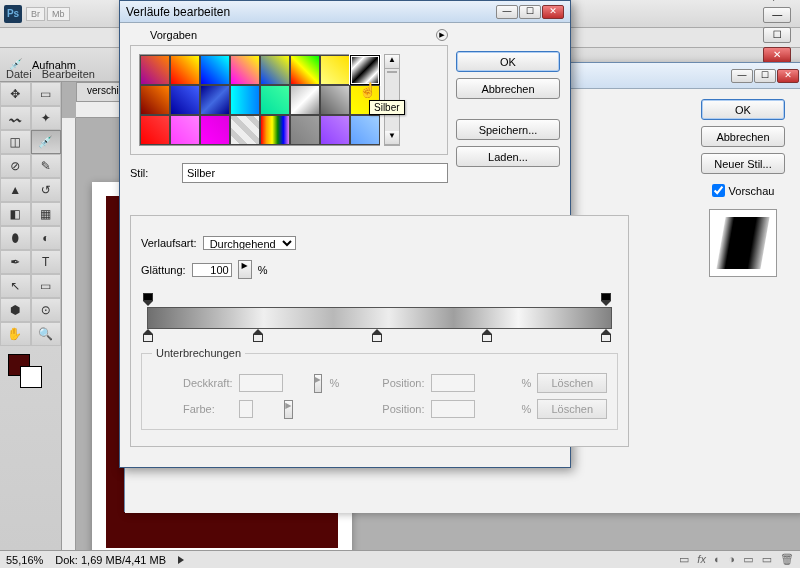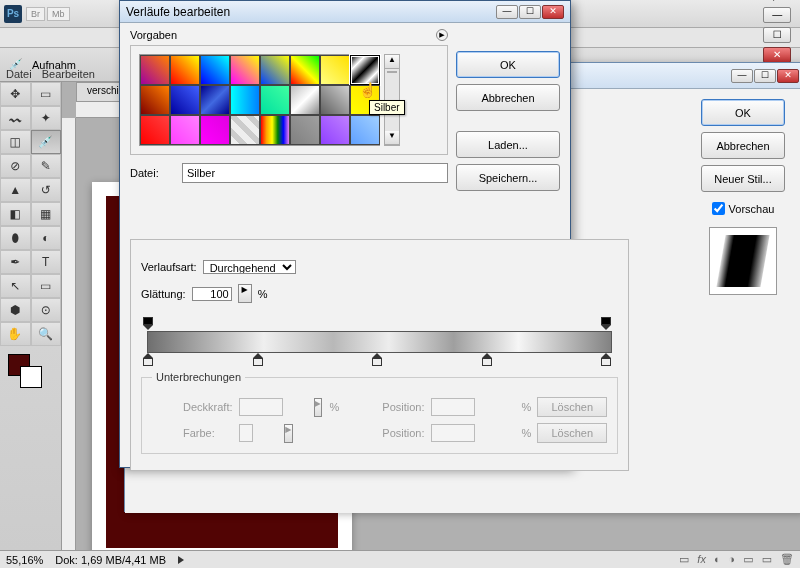--- a/index.html
+++ b/index.html
@@ -39,38 +39,38 @@
 .statusbar { position:absolute; bottom:0; left:0; right:0; height:18px; background:#e4e4e4; border-top:1px solid #999; display:flex; align-items:center; font-size:10px; padding:0 6px; gap:12px;}
 .status-icons { margin-left:auto; display:flex; gap:8px; color:#666;}
 
 
 .ls-dialog { position:absolute; top: 62px; left: 124px; width: 680px; height: 450px; background: #efefef; border:1px solid #6b8aad; box-shadow: 2px 2px 8px rgba(0,0,0,.3);}
 .ls-title { height: 26px; background: linear-gradient(#eaf2fb,#cfdff1); border-bottom:1px solid #9ab; display:flex; align-items:center; justify-content:flex-end; padding:0 4px;}
 .ls-body { height: 424px; background:#f2f2f2; display:flex; }
 .ls-panel-r { width: 120px; margin-left:auto; padding:10px 10px; display:flex; flex-direction:column; gap:6px; align-items:center;}
 .winbtn-sm { display:inline-flex; width:22px; height:14px; border:1px solid #888; background:linear-gradient(#fafafa,#ddd); align-items:center; justify-content:center; font-size:9px; line-height:1; border-radius:2px; margin-left:1px;}
 .winbtn-sm.red { background:linear-gradient(#f08080,#c03030); color:#fff; border-color:#803030;}
-.btn { display:inline-flex; min-width:84px; height:27px; align-items:center; justify-content:center; background:linear-gradient(#fdfdfd,#e3e3e3); border:1px solid #8a8a8a; border-radius:3px; font-size:11px; padding:0 10px;}
+.btn { display:inline-flex; min-width:84px; height:21px; align-items:center; justify-content:center; background:linear-gradient(#fdfdfd,#e3e3e3); border:1px solid #8a8a8a; border-radius:3px; font-size:11px; padding:0 10px;}
 .btn.primary { border:1px solid #3a78c3; box-shadow: inset 0 0 0 1px #aecdf2;}
 .chk { display:flex; align-items:center; gap:4px; margin-top:4px;}
 .preview { width:68px; height:68px; background:#fff; border:1px solid #999; margin-top:6px; display:flex; align-items:center; justify-content:center;}
 .preview .shape { width:44px; height:52px; background: linear-gradient(90deg,#ddd 0%, #000 20%, #000 70%, #ccc 100%); transform: skewX(-10deg);}
 .footer-btn { position:absolute; bottom:10px; left: 460px;}
 
 
 .ge-dialog { position:absolute; top: 0px; left: 119px; width: 452px; height: 468px; background:#f2f2f2; border:1px solid #385a82; box-shadow: 3px 3px 10px rgba(0,0,0,.4); z-index: 10;}
 .ge-title { height: 22px; background: linear-gradient(#e9f1fa,#c8dbf0); display:flex; align-items:center; padding: 0 6px; border-bottom:1px solid #9ab;}
 .ge-title .t { font-size:12px; flex:1;}
 .ge-body { padding: 6px 10px 10px; position:relative; height: 440px;}
 .ge-row { display:flex; gap:8px;}
 .ge-main { flex:1;}
 .ge-side { width: 104px; display:flex; flex-direction:column; gap:6px; margin-top: 22px;}
 fieldset { border:1px solid #bbb; padding: 10px 10px 10px; margin: 2px 0 6px; background:#f2f2f2;}
 legend { padding: 0 4px; color:#333;}
-.presets-head { display:flex; justify-content:space-between; align-items:center; margin-bottom:4px;}
+.presets-head { display:flex; justify-content:space-between; align-items:center; margin-bottom:4px;margin-left:20px;}
 .presets-grid-wrap { display:flex; gap:4px;}
 .presets-grid { display:grid; grid-template-columns: repeat(8, 30px); grid-auto-rows: 30px; gap:0; border:1px solid #999; background:#888; width: 241px;}
 .preset { width:30px; height:30px; border:1px solid #444; }
 .preset.sel { outline:1px solid #fff; border:1px solid #000; box-shadow: inset 0 0 0 1px #fff;}
 .scroll-v { width:16px; border:1px solid #aaa; background:#e6e6e6; display:flex; flex-direction:column;}
 .scroll-v .arr { height:14px; background:linear-gradient(#fafafa,#ddd); border-bottom:1px solid #aaa; text-align:center; font-size:8px;}
 .scroll-v .thumb { flex:0 0 36px; background:linear-gradient(#f4f4f4,#d8d8d8); border:1px solid #aaa; margin:2px;}
 .tooltip { position:absolute; background:#ffffe1; border:1px solid #000; padding:1px 4px; font-size:10px; box-shadow:1px 1px 2px rgba(0,0,0,.3);}
 .cursor-hand { position:absolute; font-size:14px; transform: translate(-4px,-4px); pointer-events:none;}
 .name-row { display:flex; align-items:center; gap:8px; margin: 8px 0 0;}
@@ -251,30 +251,30 @@
               <div style="flex:1; position:relative;">
                   <div class="thumb"></div>
                 </div>
               <div class="arr">▼</div>
             </div>
           </div>
           <span class="cursor-hand" style="left:232px; top:40px;">☝</span>
           <span class="tooltip" style="left:238px; top:54px;">Silber</span>
         </div>
         <div class="name-row">
-          <label>Datei:</label>
+          <label>Stil:</label>
           <input class="text-input" value="Silber" style="">
         </div>
       </div>
       <div class="ge-side">
         <button class="btn primary">OK</button>
         <button class="btn">Abbrechen</button>
         <div style="height:8px;"></div>
+        <button class="btn">Speichern...</button>
         <button class="btn">Laden...</button>
-        <button class="btn">Speichern...</button>
         <div style="height:32px;"></div>
       </div>
     </div>
 
     <fieldset style="margin-top:10px;">
       <div class="type-row">
         <label>Verlaufsart:</label>
         <select class="combo"><option>Durchgehend</option></select>
       </div>
       <div class="smooth-row">

